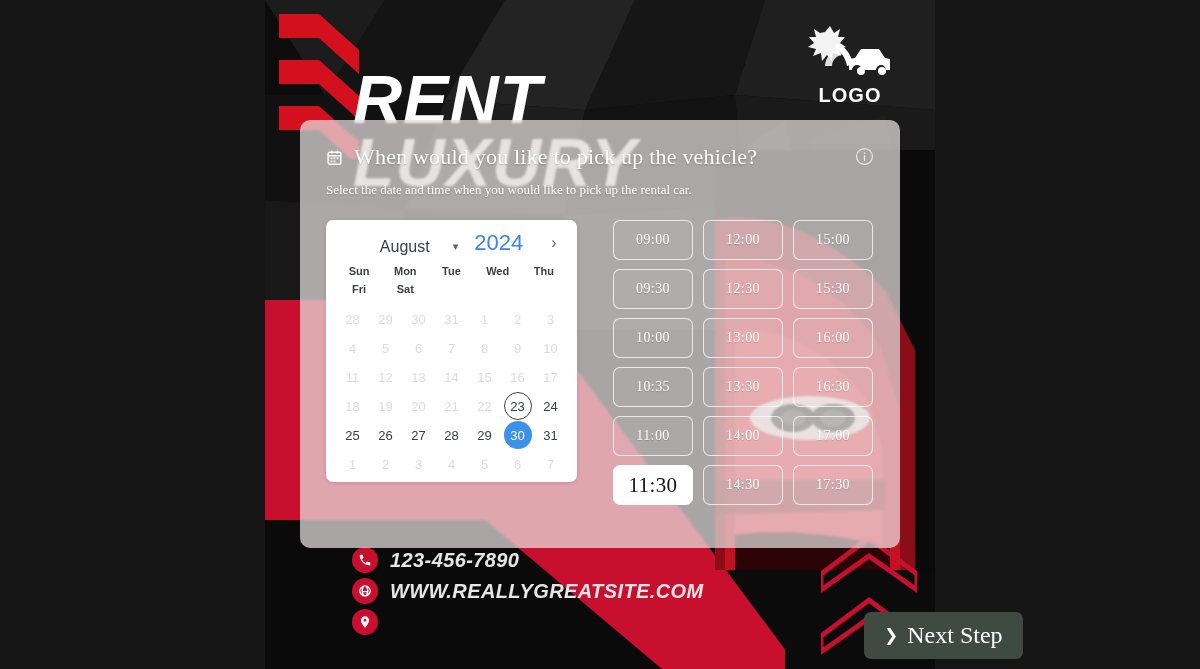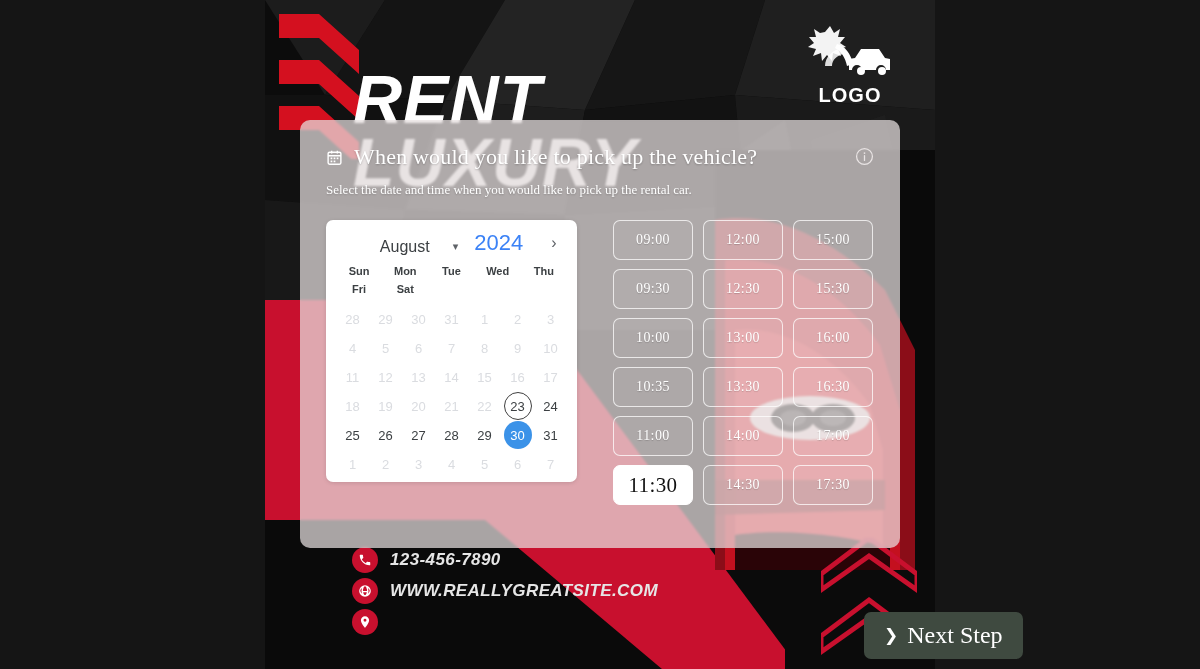--- a/index.html
+++ b/index.html
@@ -67,21 +67,21 @@
   .contact-row { display: flex; align-items: center; height: 30px; margin-bottom: 1px; }
   .ci-icon {
     width: 26px; height: 26px; border-radius: 50%;
     background: #c8102e; color: #fff;
     display: flex; align-items: center; justify-content: center;
     margin-right: 12px; flex: none;
   }
   .ci-icon svg { width: 14px; height: 14px; fill: #fff; }
   .ci-text {
     color: #e6e6e6; font-style: italic; font-weight: bold;
-    font-size: 17px; letter-spacing: .4px;
+    font-size: 20px; letter-spacing: .4px;
     font-family: "Liberation Sans", sans-serif;
   }
 
   
   .modal {
     position: absolute; left: 300px; top: 120px; width: 600px; height: 428px;
     background: rgba(232,225,225,0.72);
     border-radius: 10px;
     backdrop-filter: blur(1px);
     padding: 24px 26px;

